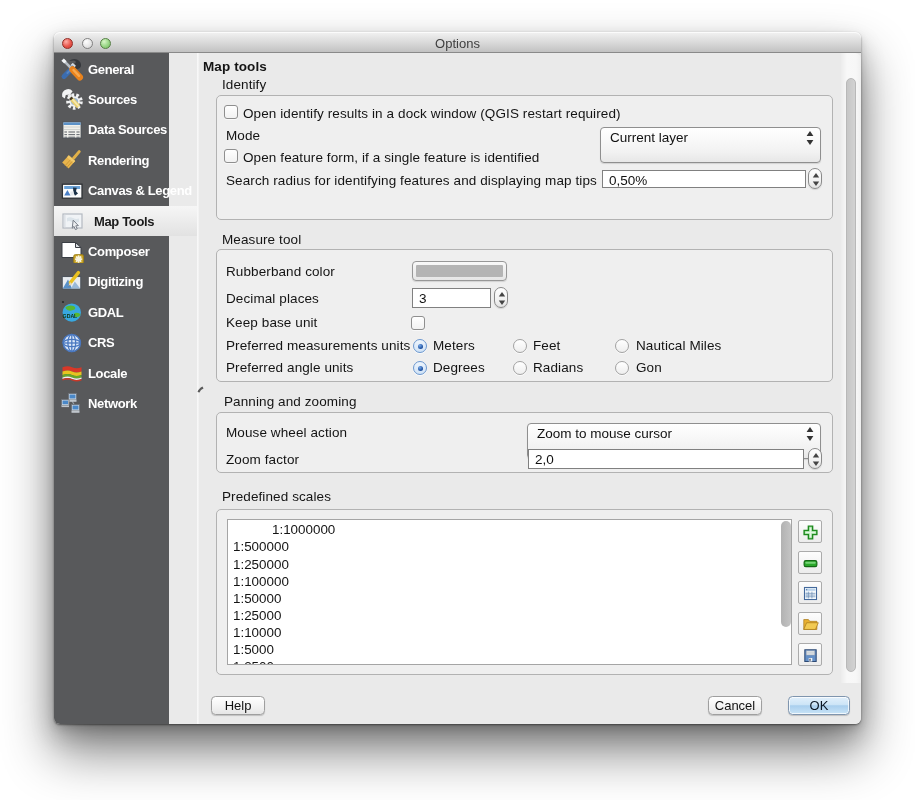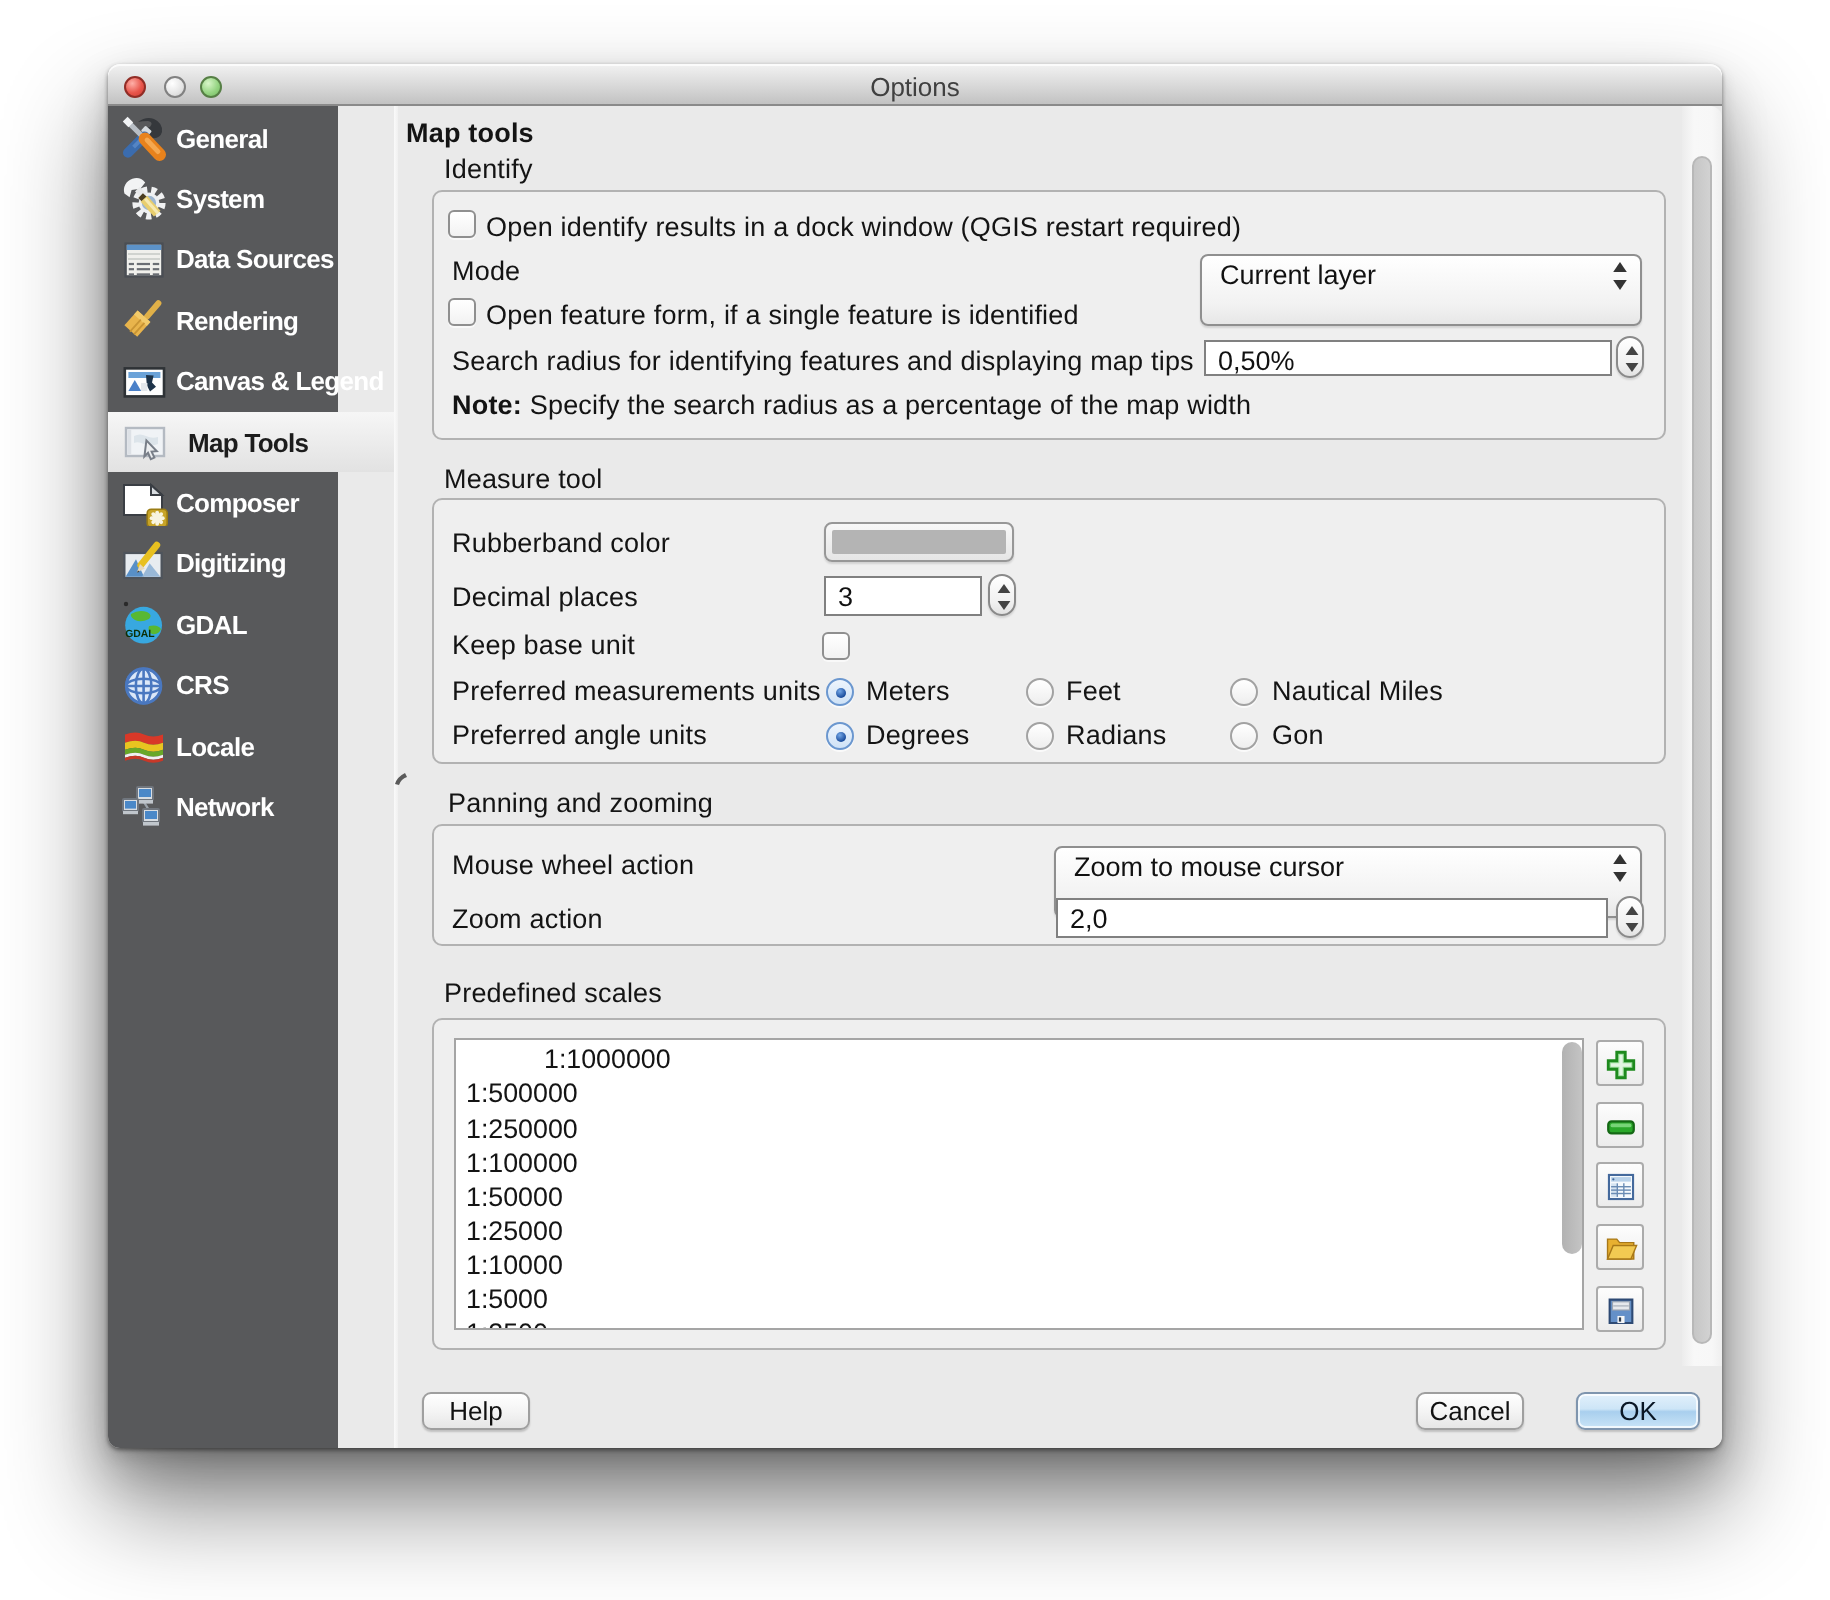--- a/index.html
+++ b/index.html
@@ -136,21 +136,21 @@
       <svg width="24" height="24" viewBox="0 0 24 24">
         <circle cx="14.5" cy="14.5" r="6.2" fill="none" stroke="#f0f1f2" stroke-width="4.2" stroke-dasharray="2.4 1.9"></circle>
         <circle cx="14.5" cy="14.5" r="5.2" fill="#eef0f2"></circle>
         <circle cx="14.5" cy="14.5" r="3.6" fill="#9db6d0"></circle>
         <path d="M2.2 9.8 A6 6 0 0 1 6.2 2.4 A6 6 0 0 1 12.6 4.2 L10.2 7.4 L5.8 8 L4.8 11.6 Z" fill="#f2f3f4"></path>
         <path d="M8.6 7.6 L12.4 11.2" stroke="#e8e9ea" stroke-width="3.2"></path>
         <line x1="10.3" y1="10.8" x2="12.2" y2="12.6" stroke="#4a3c20" stroke-width="3.4"></line>
         <line x1="12" y1="12.4" x2="18.6" y2="19.8" stroke="#e8ce6e" stroke-width="4.4"></line>
         <line x1="12.6" y1="12.4" x2="19" y2="19.6" stroke="#f6e9b0" stroke-width="1.6"></line>
       </svg>
-      <div class="lbl">System</div>
+      <div class="lbl">Sources</div>
     </div>
     <div class="srow" style="top:61.8px;">
       <svg width="24" height="24" viewBox="0 0 24 24">
         <rect x="2.8" y="3.8" width="18.4" height="16.4" fill="#f0f0ec" stroke="#4a4e54" stroke-width="1.2"></rect>
         <rect x="3.4" y="4.4" width="17.2" height="2.6" fill="#5c92c8"></rect>
         <g stroke="#c8ccc8" stroke-width="0.8">
           <line x1="4" y1="9" x2="20" y2="9"></line>
             <line x1="4" y1="11.5" x2="20" y2="11.5"></line>
         </g>
         <g stroke="#6a6e74" stroke-width="1.1">
@@ -299,21 +299,20 @@
     <div class="t" style="left:28px; top:120px;">Search radius for identifying features and displaying map tips</div>
     <div class="input" style="left:404px; top:117px; width:204px; height:18px;">
         <span>0,50%</span>
       </div>
     <div class="spin" style="left:610px; top:115px;">
       <svg width="8" height="13" viewBox="0 0 8 13" style="position:absolute;left:2.5px;top:3.5px;">
         <path d="M4 0 L7.2 4.5 H0.8 Z" fill="#444"></path>
         <path d="M4 13 L7.2 8.5 H0.8 Z" fill="#444"></path>
       </svg>
     </div>
-    <div class="t" style="left:28px; top:142px;"><span class="b">Note:</span> Specify the search radius as a percentage of the map width</div>
 
     <div class="t" style="left:24px; top:179px;">Measure tool</div>
     <div class="group" style="left:18px; top:196px; width:617px; height:133px;"></div>
     <div class="t" style="left:28px; top:211px;">Rubberband color</div>
     <div style="position:absolute; left:214px; top:208px; width:95px; height:20px; border:1px solid #979797; border-radius:4px; background:linear-gradient(#f8f8f8,#e6e6e6); box-shadow:0 1px 1px rgba(0,0,0,0.12);">
       <div style="position:absolute; left:3px; top:3px; right:3px; bottom:3px; background:#b4b4b4; border-radius:1px;"></div>
     </div>
     <div class="t" style="left:28px; top:238px;">Decimal places</div>
     <div class="input" style="left:214px; top:235px; width:79px; height:20px;">
         <span>3</span>
@@ -344,21 +343,21 @@
     <div class="t" style="left:26px; top:341px;">Panning and zooming</div>
     <div class="group" style="left:18px; top:359px; width:617px; height:61px;"></div>
     <div class="t" style="left:28px; top:372px;">Mouse wheel action</div>
     <div class="combo" style="left:329px; top:370px; width:294px;">
       <div class="ct">Zoom to mouse cursor</div>
       <svg class="arr" width="8" height="14" viewBox="0 0 8 14">
         <path d="M4 0 L7.4 5 H0.6 Z" fill="#333"></path>
         <path d="M4 14 L7.4 9 H0.6 Z" fill="#333"></path>
       </svg>
     </div>
-    <div class="t" style="left:28px; top:399px;">Zoom action</div>
+    <div class="t" style="left:28px; top:399px;">Zoom factor</div>
     <div class="input" style="left:330px; top:396px; width:276px; height:20px;">
         <span>2,0</span>
       </div>
     <div class="spin" style="left:610px; top:395px;">
       <svg width="8" height="13" viewBox="0 0 8 13" style="position:absolute;left:2.5px;top:3.5px;">
         <path d="M4 0 L7.2 4.5 H0.8 Z" fill="#444"></path>
         <path d="M4 13 L7.2 8.5 H0.8 Z" fill="#444"></path>
       </svg>
     </div>
 

